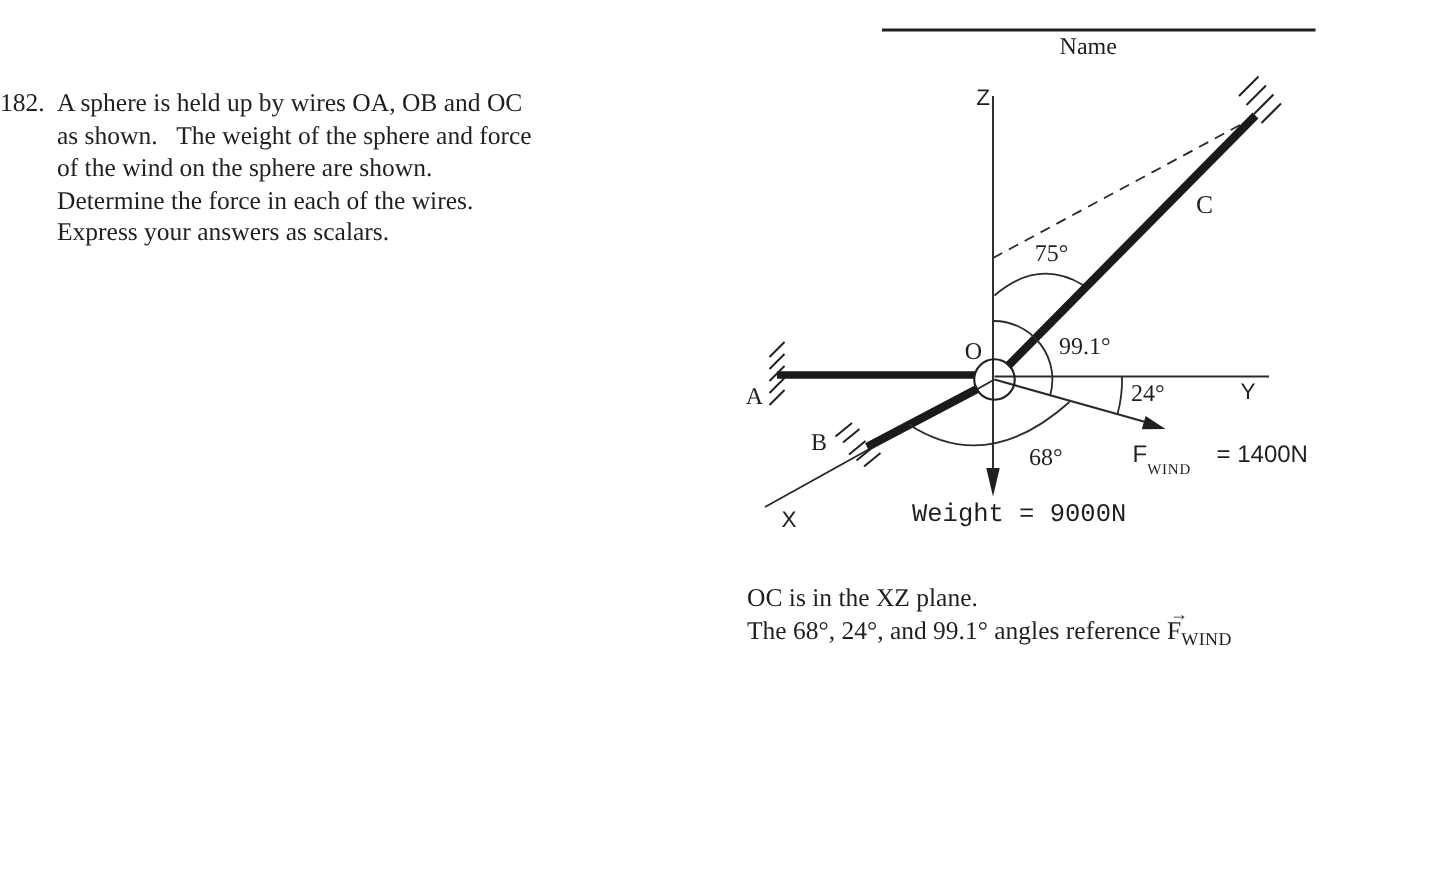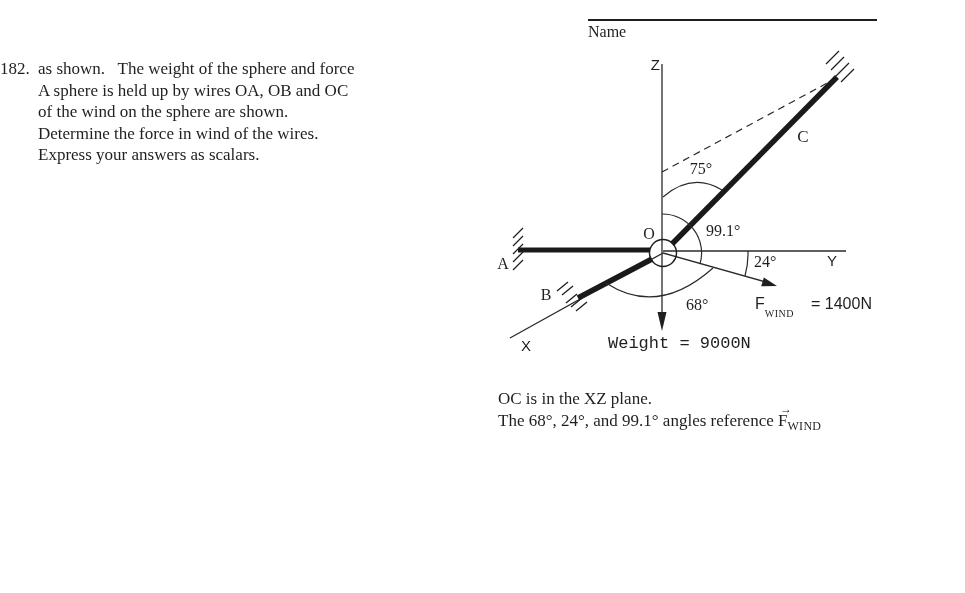--- a/index.html
+++ b/index.html
@@ -2,21 +2,21 @@
 <html><head>
 <meta charset="utf-8">
 <style>
   html,body{margin:0;padding:0;background:#fff;}
   .page{position:relative;width:965px;height:593px;background:#ffffff;overflow:hidden;
         font-family:"Liberation Serif",serif;color:#1f1f1f;}
 
   
   .name-line{position:absolute;left:588px;top:19px;width:289px;height:0;
              border-top:2px solid #1f1f1f;}
-  .name-label{position:absolute;left:588px;top:23px;width:275px;text-align:left;
+  .name-label{position:absolute;left:588px;top:23px;width:275px;text-align:center;
               font-size:16px;}
 
   
   .problem{position:absolute;left:0px;top:58px;font-size:17px;line-height:21.5px;}
   .problem-number{position:absolute;left:0;top:0;}
   .problem-lines{margin-left:38px;}
   .problem-lines div{white-space:pre;}
 
   
   .diagram-svg{position:absolute;left:0;top:0;}
@@ -45,24 +45,24 @@
 <body>
 
 <div class="page">
 
   <div class="name-line"></div>
   <div class="name-label">Name</div>
 
   <div class="problem">
     <span class="problem-number">182.</span>
     <div class="problem-lines">
+      <div>A sphere is held up by wires OA, OB and OC</div>
       <div>as shown.   The weight of the sphere and force</div>
-      <div>A sphere is held up by wires OA, OB and OC</div>
       <div>of the wind on the sphere are shown.</div>
-      <div>Determine the force in wind of the wires.</div>
+      <div>Determine the force in each of the wires.</div>
       <div>Express your answers as scalars.</div>
     </div>
   </div>
 
   <svg class="diagram-svg" width="965" height="593" viewBox="0 0 965 593">
 
     <line x1="662" y1="64" x2="662" y2="315" stroke="#2a2a2a" stroke-width="1.3"></line>
     <line x1="663" y1="251" x2="846" y2="251" stroke="#2a2a2a" stroke-width="1.3"></line>
     <line x1="663" y1="253" x2="510" y2="338" stroke="#2a2a2a" stroke-width="1.3"></line>
 

